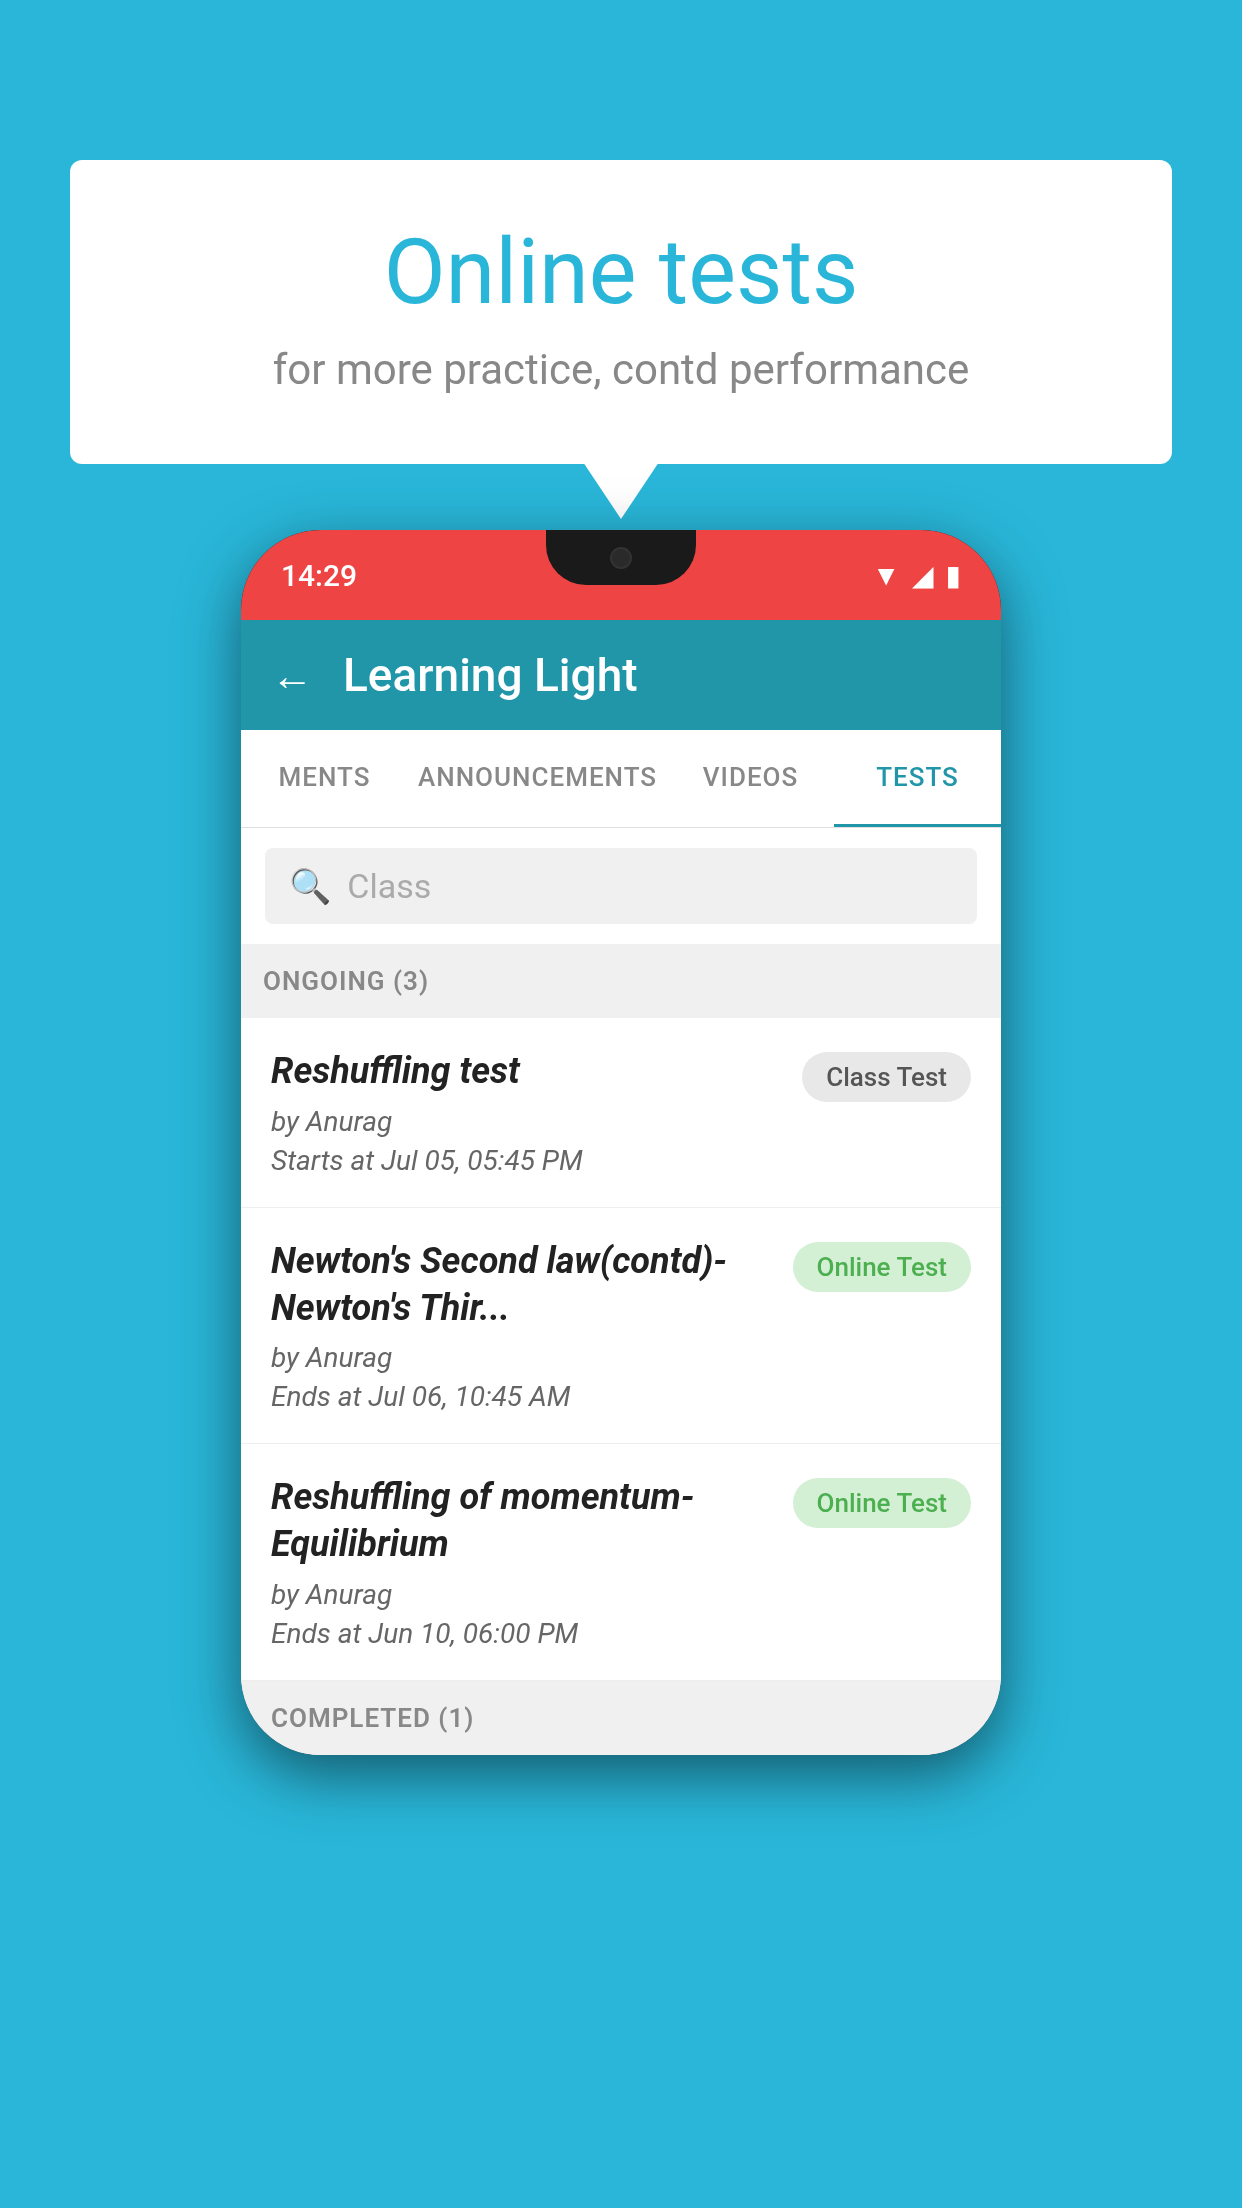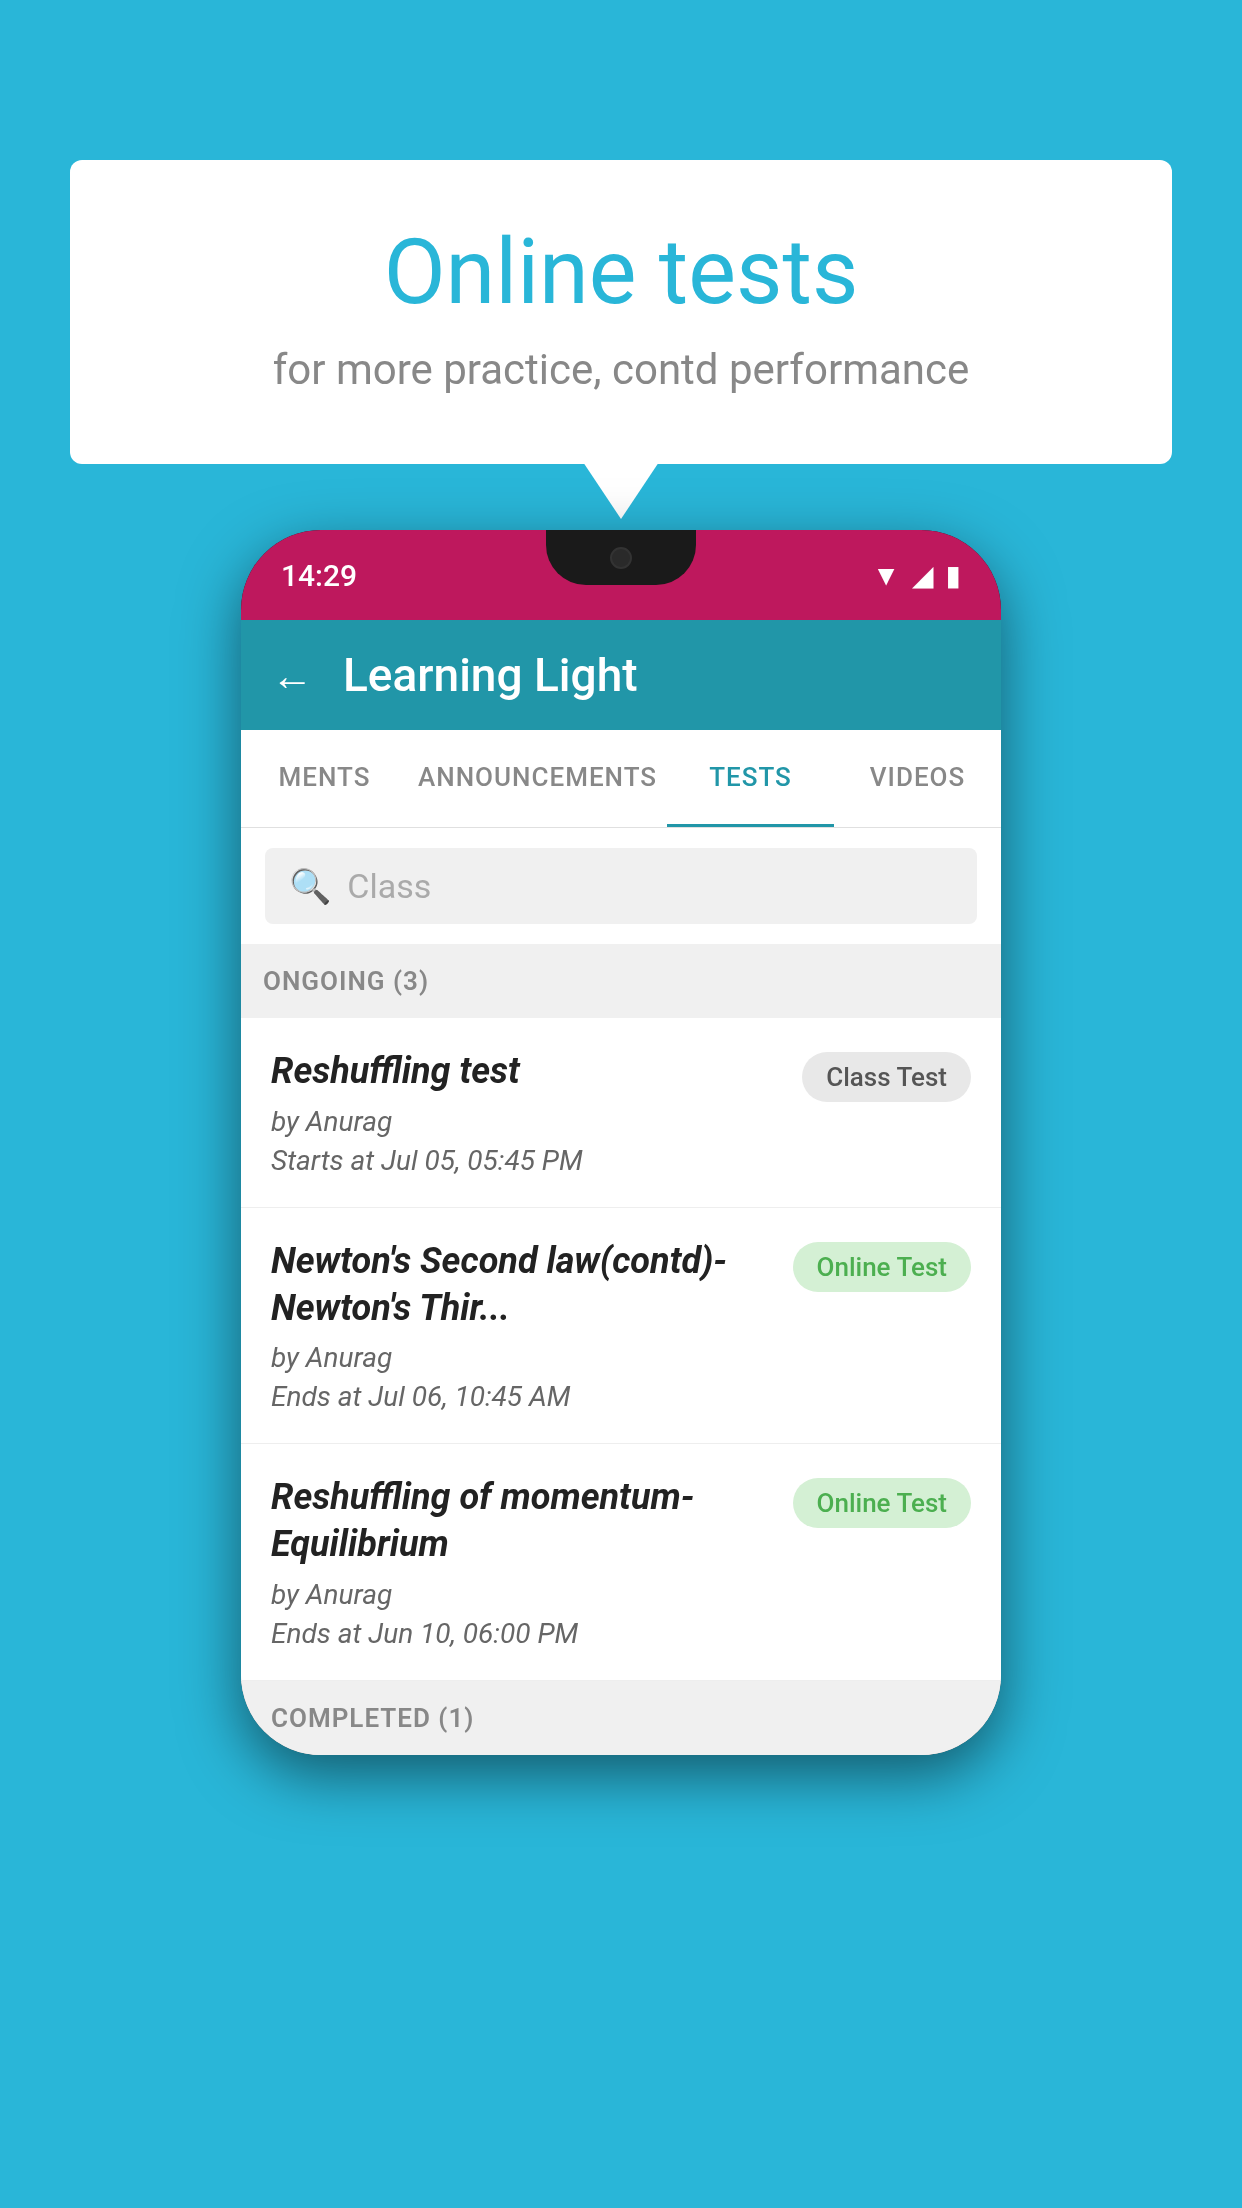--- a/index.html
+++ b/index.html
@@ -68,21 +68,21 @@
       background: #1a1a1a;
       border-radius: 80px;
       padding: 0;
       box-shadow: 0 20px 60px rgba(0,0,0,0.5);
       position: relative;
       overflow: hidden;
     }
 
     
     .phone-top-bar {
-      background: #be185d;
+      background: #ef4444;
       height: 90px;
       display: flex;
       align-items: center;
       justify-content: space-between;
       padding: 0 40px;
       position: relative;
     }
 
     .status-time {
       color: white;
@@ -331,25 +331,25 @@
         <span class="app-title">Learning Light</span>
       </div>
 
       <div class="tabs-bar">
         <div class="tab-item">
           <span>MENTS</span>
         </div>
         <div class="tab-item">
           <span>ANNOUNCEMENTS</span>
         </div>
+        <div class="tab-item">
+          <span>VIDEOS</span>
+        </div>
         <div class="tab-item active">
           <span>TESTS</span>
-        </div>
-        <div class="tab-item">
-          <span>VIDEOS</span>
         </div>
       </div>
 
       <div class="phone-screen">
 
         <div class="search-container">
           <div class="search-bar">
             <span class="search-icon-el">🔍</span>
             <span class="search-placeholder">Class</span>
           </div>

